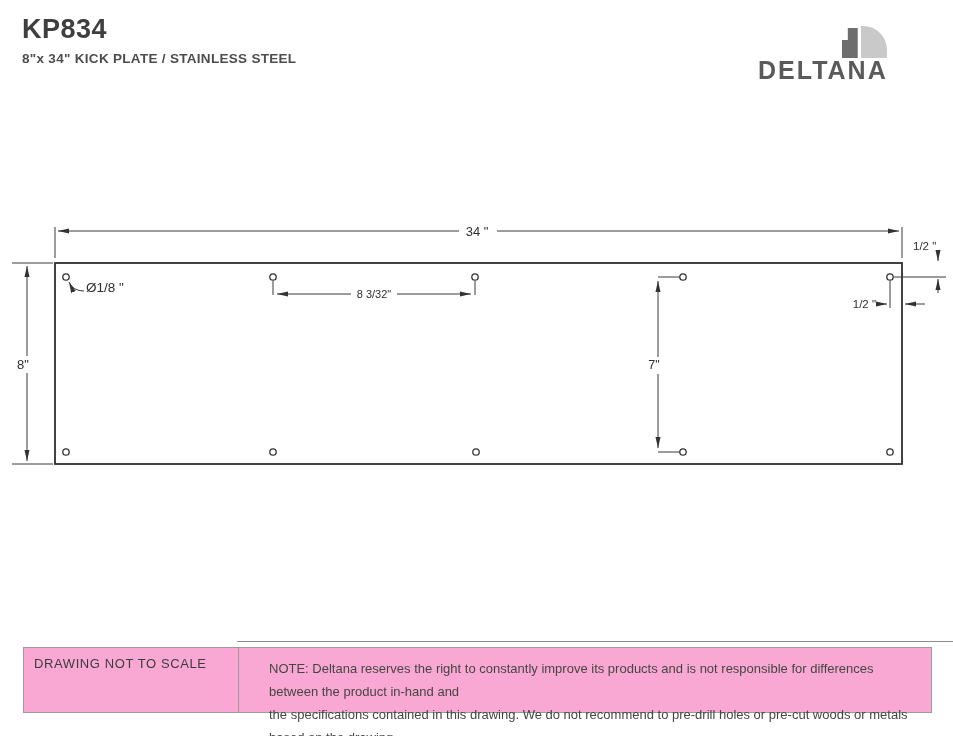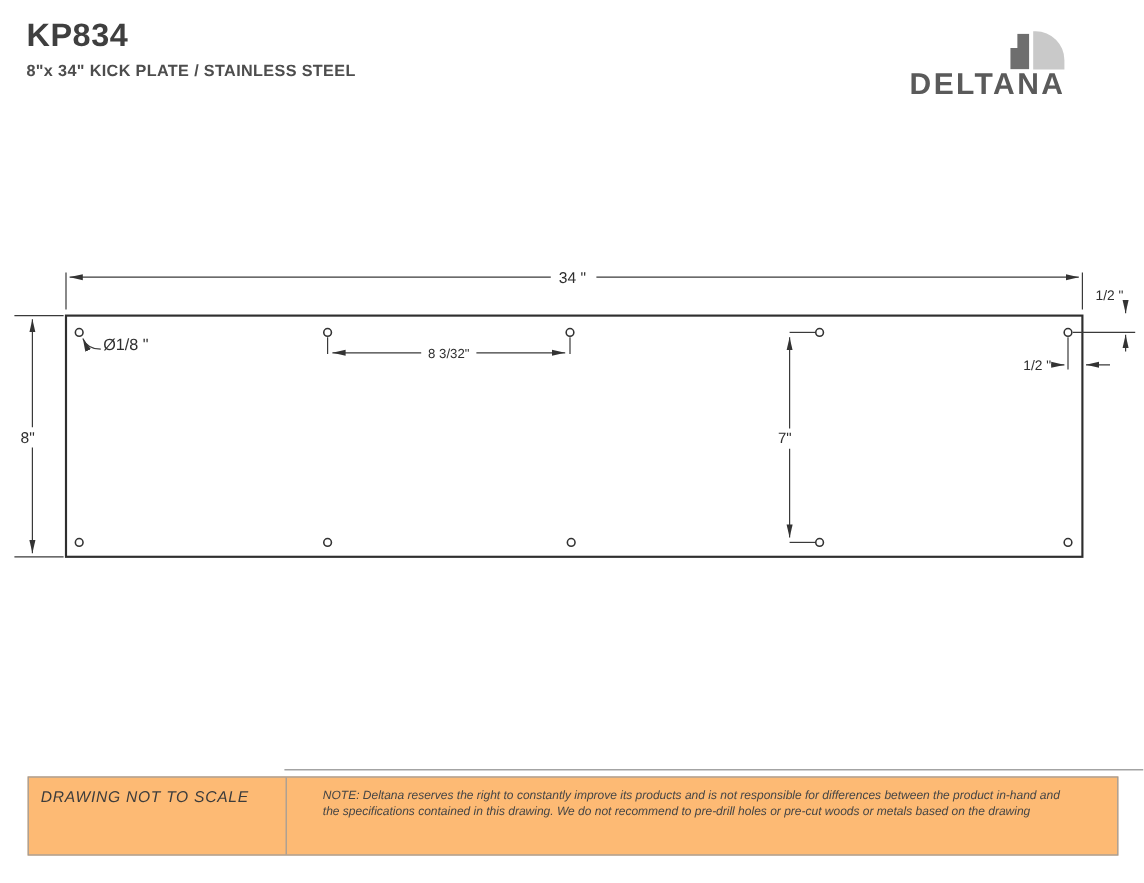--- a/index.html
+++ b/index.html
@@ -21,25 +21,25 @@
   .logo-text { font-size:25px; font-weight:bold; color:#5a5a5a; letter-spacing:2px; line-height:1;
                padding-bottom:5px; }
 
   
   .drawing-svg { position:absolute; left:0; top:0; }
   .dim-label { font-family:"Liberation Sans", sans-serif; fill:#2f2f2f; }
 
   
   .note-topline { position:absolute; left:237px; top:641px; width:716px; border-top:1px solid #8d8d8d; }
   .footer-box { position:absolute; left:23px; top:647px; width:909px; height:66px;
-                border:1.5px solid #9b9b9b; display:flex; background:#fdba74;font-style:italic; }
+                border:1.5px solid #9b9b9b; display:flex; background:#f9a8d4; }
   .scale-cell { width:215px; border-right:1.5px solid #9b9b9b; padding:8px 0 0 10px; }
   .scale-text { font-size:13px; color:#3c3c3c; letter-spacing:0.6px; }
   .note-cell { flex:1; padding:9px 20px 0 30px; }
-  .note-line { font-size:10px; color:#454545; line-height:13px; }
+  .note-line { font-size:13px; color:#454545; line-height:23px; }
 </style>
 </head>
 <body>
 
 <div class="page">
 
   <div class="title-block">
     <div class="product-code">KP834</div>
     <div class="product-desc">8"x 34" KICK PLATE / STAINLESS STEEL</div>
   </div>

